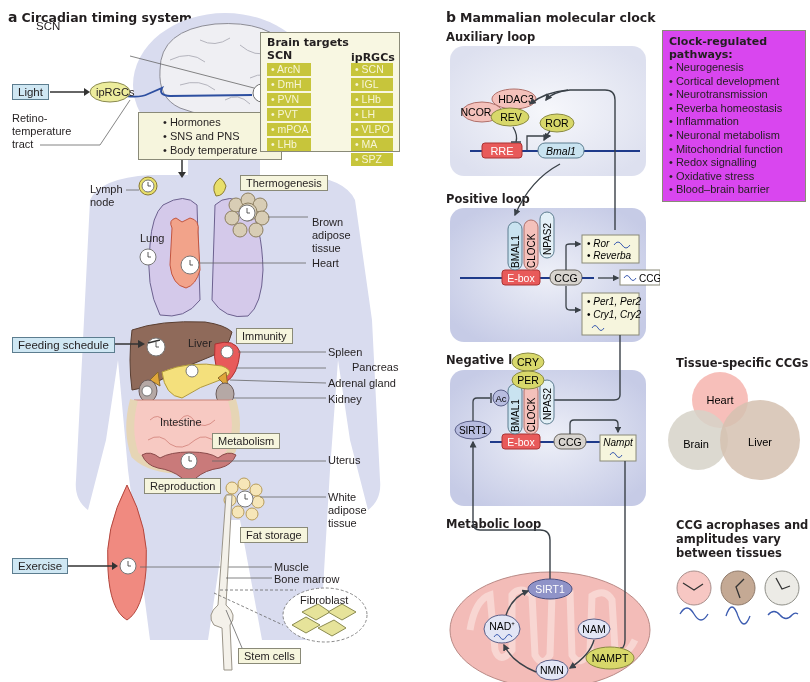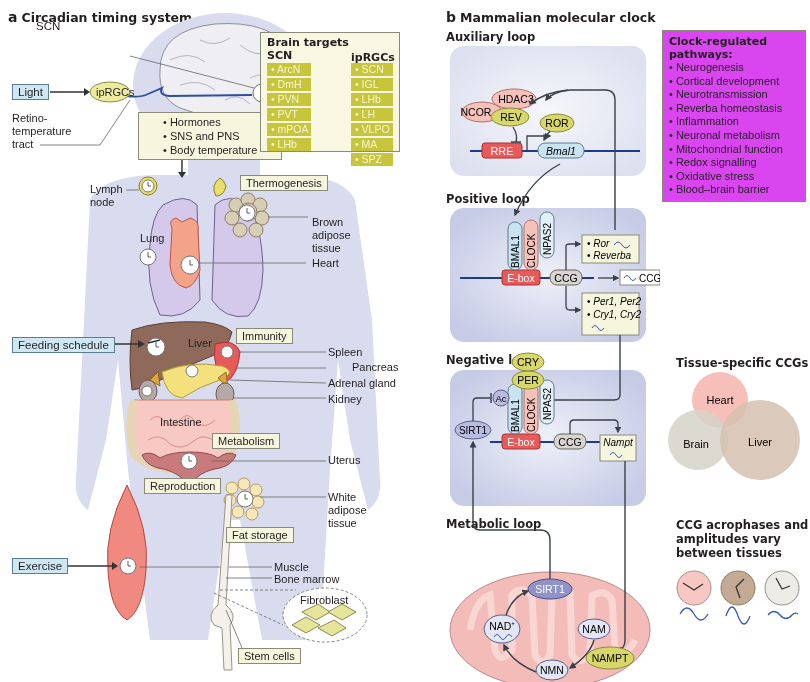--- a/index.html
+++ b/index.html
@@ -236,21 +236,21 @@
 <div class="abs lbl" style="left:328px;top:393px;">Kidney</div>
 <div class="abs lbl" style="left:160px;top:416px;">Intestine</div>
 <div class="abs ybox" style="left:212px;top:413px;margin-top:20px;">Metabolism</div>
 <div class="abs lbl" style="left:328px;top:454px;">Uterus</div>
 <div class="abs ybox" style="left:144px;top:478px;">Reproduction</div>
 <div class="abs lbl" style="left:328px;top:491px;">
     <div>White</div>
     <div>adipose</div>
     <div>tissue</div>
   </div>
-<div class="abs ybox" style="left:226px;top:527px;">Fat storage</div>
+<div class="abs ybox" style="left:240px;top:527px;">Fat storage</div>
 <div class="abs bluebox" style="left:12px;top:558px;">Exercise</div>
 <div class="abs lbl" style="left:274px;top:561px;">Muscle</div>
 <div class="abs lbl" style="left:274px;top:573px;">Bone marrow</div>
 <div class="abs lbl" style="left:300px;top:594px;">Fibroblast</div>
 <div class="abs ybox" style="left:238px;top:648px;">Stem cells</div>
 
 <div class="abs ttl" style="left:446px;top:9px;"><b class="l">b</b><span>Mammalian molecular clock</span></div>
 <div class="abs ttl" style="left:446px;top:30px;font-size:11.5px;">Auxiliary loop</div>
 <div class="abs ttl" style="left:446px;top:192px;font-size:11.5px;">Positive loop</div>
 <div class="abs ttl" style="left:446px;top:353px;font-size:11.5px;">Negative loop</div>

